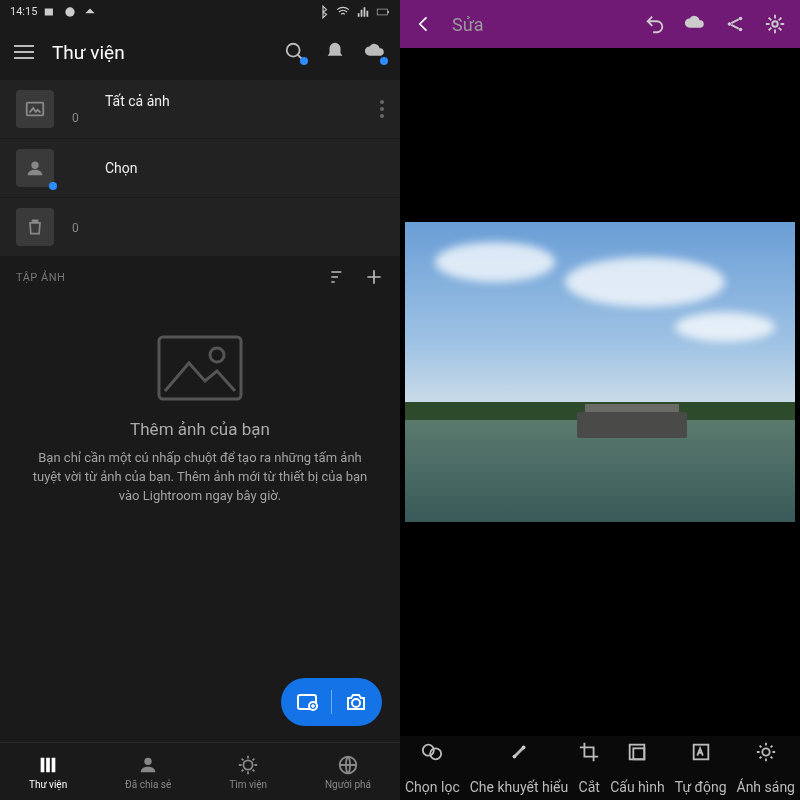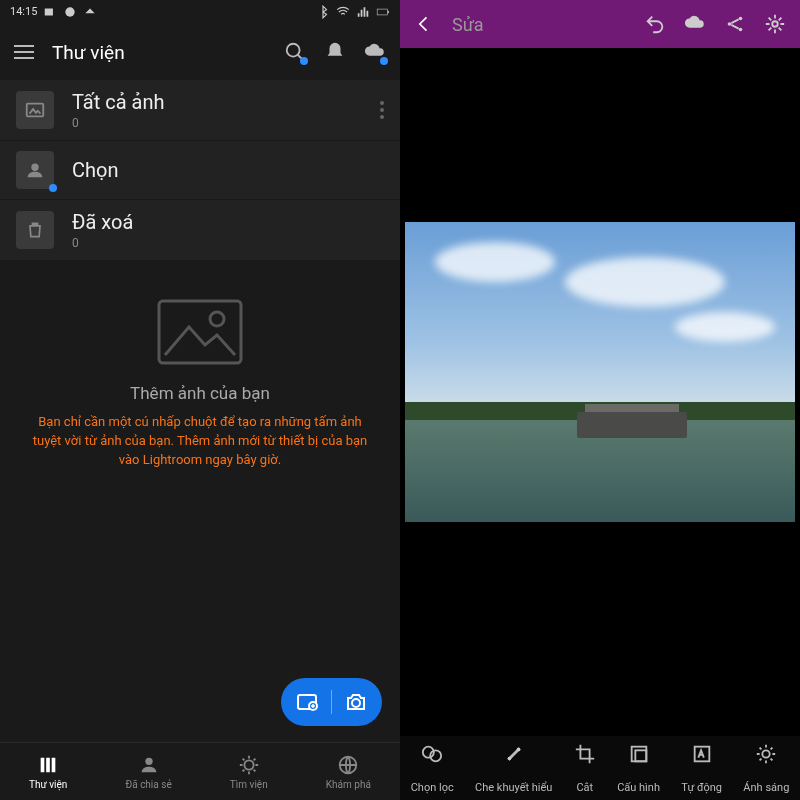--- a/index.html
+++ b/index.html
@@ -18,35 +18,35 @@
 .hamburger { display:flex; flex-direction:column; gap:4px; }
 .hamburger span { width:20px; height:2px; background:#bbb; }
 .title { color:#fff; font-size:19px; flex:1; }
 .hicon { width:22px; height:22px; fill:#bbb; position:relative; }
 .dot-blue { width:8px; height:8px; background:#2d8cff; border-radius:50%; position:absolute; right:-2px; bottom:-2px; }
 
 
 .row { display:flex; align-items:center; padding:10px 16px; gap:18px; background:#222; margin-bottom:1px; }
 .thumb { width:38px; height:38px; background:#3a3a3a; border-radius:4px; display:flex; align-items:center; justify-content:center; fill:#888; position:relative; }
 .row-text { flex:1; }
-.row-title { color:#eee; font-size:20px; }
+.row-title { color:#eee; font-size:14px;margin-left:33px; }
 .row-sub { color:#888; font-size:12px; margin-top:2px; }
 .more-v { display:flex; flex-direction:column; gap:3px; }
 .more-v span { width:4px; height:4px; background:#666; border-radius:50%; }
 
 
 .section-hdr { display:flex; align-items:center; padding:10px 16px; color:#777; font-size:11px; letter-spacing:0.5px; }
 .section-hdr .spacer { flex:1; }
 .sh-icon { width:20px; height:20px; fill:#bbb; margin-left:16px; }
 
 
 .empty { flex:1; display:flex; flex-direction:column; align-items:center; justify-content:flex-start; padding:36px 24px; text-align:center; }
 .empty-ill { width:90px; height:70px; margin-bottom:16px; }
 .empty-title { color:#aaa; font-size:17px; margin-bottom:10px; }
-.empty-body { color:#f97316; font-size:13px; line-height:1.45; }
+.empty-body { color:#a3a3a3; font-size:13px; line-height:1.45; }
 
 
 .fab { position:absolute; right:18px; bottom:74px; background:#1473e6; height:48px; border-radius:24px; display:flex; align-items:center; padding:0 14px; gap:12px; }
 .fab svg { fill:#fff; }
 .fab-sep { width:1px; height:24px; background:rgba(255,255,255,0.4); }
 
 
 .bnav { height:58px; display:flex; justify-content:space-around; align-items:center; border-top:1px solid #2a2a2a; background:#1a1a1a; }
 .bnav-item { display:flex; flex-direction:column; align-items:center; gap:3px; color:#888; font-size:10px; }
 .bnav-item.active { color:#fff; }
@@ -66,21 +66,21 @@
 .c1 { width:120px; height:40px; left:30px; top:20px; }
 .c2 { width:160px; height:50px; left:160px; top:35px; }
 .c3 { width:100px; height:30px; left:270px; top:90px; }
 .water { position:absolute; left:0; right:0; bottom:0; height:34%; background:linear-gradient(180deg,#5a7a6e 0%,#3a5a5a 100%); }
 .trees { position:absolute; left:0; right:0; bottom:34%; height:6%; background:#2d4a2a; }
 .boat { position:absolute; bottom:28%; left:44%; width:110px; height:26px; background:#4a4a48; border-radius:2px; }
 .boat:before { content:""; position:absolute; top:-8px; left:8px; right:8px; height:8px; background:#6a6a66; }
 
 
 .tools { height:64px; display:flex; justify-content:space-around; align-items:center; background:#0a0a0a; }
-.tool { display:flex; flex-direction:column; align-items:center; gap:16px; color:#bbb; font-size:11px; }
+.tool { display:flex; flex-direction:column; align-items:center; gap:16px; color:#bbb; font-size:14px; }
 .tool svg { width:22px; height:22px; fill:#ccc; }
 .tool.on svg { fill:#6ab0ff; }
 </style>
 </head>
 <body>
 
 <div class="panel left">
   <div class="statusbar">
     <div class="sb-icons">
       <span>14:15</span>
@@ -169,25 +169,34 @@
     </div>
   </div>
 
   <div class="row">
     <div class="thumb">
       <svg width="20" height="20" viewBox="0 0 24 24">
           <path d="M6 7h12l-1 13H7L6 7zm3-3h6v2H9z" fill="none" stroke="#888" stroke-width="2"></path>
         </svg>
     </div>
     <div class="row-text">
-      <div class="row-title">Đã xoá</div>
       <div class="row-sub">0</div>
     </div>
   </div>
 
+  <div class="section-hdr">
+    <span>TẬP ẢNH</span>
+    <span class="spacer"></span>
+    <svg class="sh-icon" viewBox="0 0 24 24">
+        <path d="M4 6h12M4 12h8M4 18h4" stroke="#bbb" stroke-width="2"></path>
+      </svg>
+    <svg class="sh-icon" viewBox="0 0 24 24">
+        <path d="M12 4v16M4 12h16" stroke="#bbb" stroke-width="2"></path>
+      </svg>
+  </div>
 
 
   <div class="empty">
     <svg class="empty-ill" viewBox="0 0 90 70">
       <rect x="4" y="4" width="82" height="62" rx="4" fill="none" stroke="#555" stroke-width="3"></rect>
       <circle cx="62" cy="22" r="7" fill="none" stroke="#555" stroke-width="3"></circle>
       <path d="M10 58 L34 30 L50 48 L62 38 L80 58" fill="none" stroke="#555" stroke-width="3"></path>
     </svg>
     <div class="empty-title">Thêm ảnh của bạn</div>
     <div class="empty-body">Bạn chỉ cần một cú nhấp chuột để tạo ra những tấm ảnh tuyệt vời từ ảnh của bạn. Thêm ảnh mới từ thiết bị của bạn vào Lightroom ngay bây giờ.</div>
@@ -225,21 +234,21 @@
           <circle cx="12" cy="12" r="5" fill="none" stroke="currentColor" stroke-width="2"></circle>
           <path d="M12 2v3M12 19v3M2 12h3M19 12h3M5 5l2 2M17 17l2 2M5 19l2-2M17 7l2-2" stroke="currentColor" stroke-width="2"></path>
         </svg>
       <span>Tìm viện</span>
     </div>
     <div class="bnav-item">
       <svg viewBox="0 0 24 24">
           <circle cx="12" cy="12" r="9" fill="none" stroke="currentColor" stroke-width="2"></circle>
           <path d="M3 12h18M12 3c3 3 3 15 0 18M12 3c-3 3-3 15 0 18" stroke="currentColor" fill="none" stroke-width="2"></path>
         </svg>
-      <span>Khám phá</span>
+      <span>Người phá</span>
     </div>
   </div>
 </div>
 
 <div class="panel right">
   <div class="rt-top">
     <svg class="back" viewBox="0 0 24 24">
         <path d="M15 4l-8 8 8 8" stroke="#fff" stroke-width="2" fill="none"></path>
       </svg>
     <div class="rt-title">Sửa</div>

